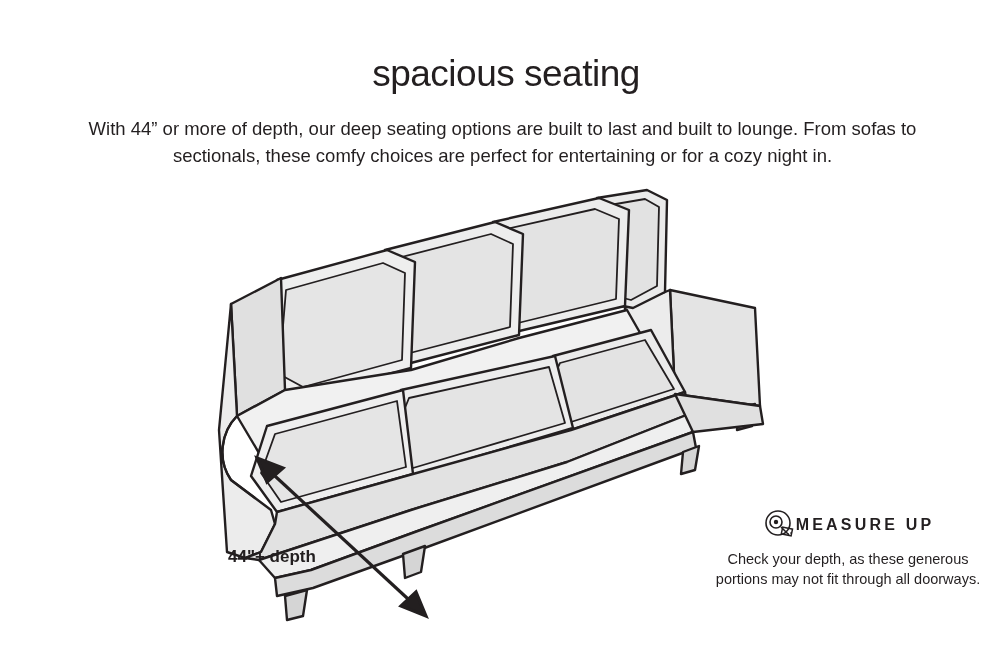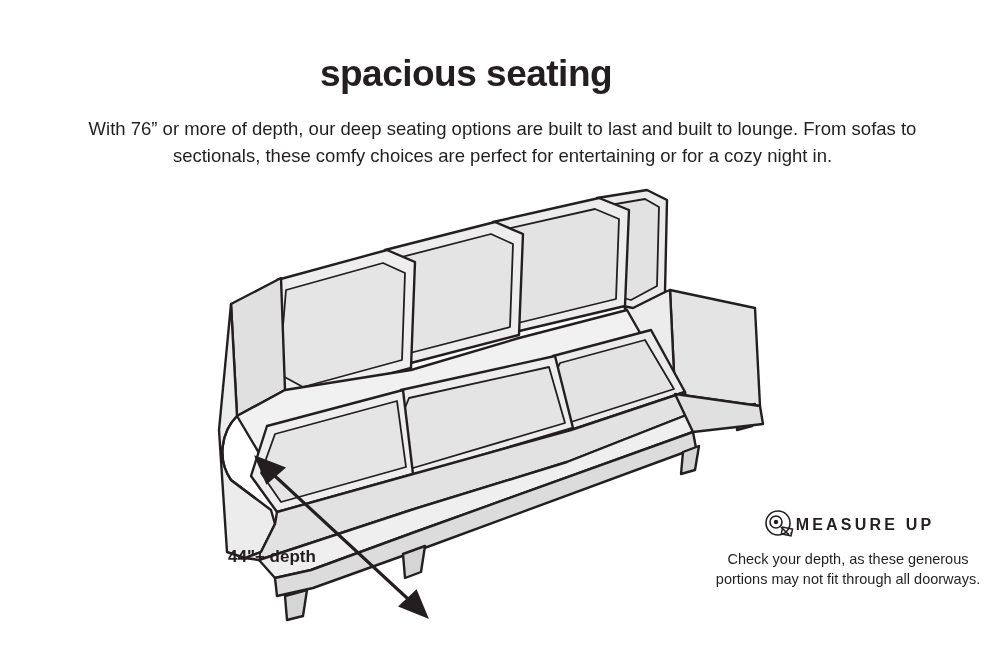--- a/index.html
+++ b/index.html
@@ -21,24 +21,25 @@
     inset: 0;
   }
 
   .headline {
     position: absolute;
     top: 54px;
     left: 0;
     width: 932px;
     text-align: center;
     font-size: 37px;
-    font-weight: bold;
+    font-weight: normal;
     letter-spacing: -0.5px;
     color: #231f20;
     line-height: 1.1;
+    padding-left: 40px;
   }
 
   .subcopy {
     position: absolute;
     top: 116px;
     left: 84px;
     width: 837px;
     text-align: center;
     font-size: 18.5px;
     line-height: 1.45;
@@ -90,21 +91,21 @@
   }
   .measure-icon svg { display: block; }
 </style>
 </head>
 <body>
 
 <div class="page">
 
   <div class="headline">spacious seating</div>
 
-  <div class="subcopy">With 76” or more of depth, our deep seating options are built to last and built to lounge. From sofas to sectionals, these comfy choices are perfect for entertaining or for a cozy night in.</div>
+  <div class="subcopy">With 44” or more of depth, our deep seating options are built to last and built to lounge. From sofas to sectionals, these comfy choices are perfect for entertaining or for a cozy night in.</div>
 
   <div class="illustration">
     <svg width="590" height="450" viewBox="0 0 590 450" xmlns="http://www.w3.org/2000/svg">
       <g fill="#e9e9e9" stroke="#231f20" stroke-width="2.4" stroke-linejoin="round" stroke-linecap="round">
 
         <path d="M268,132 L406,115 L432,122 L300,145 Z" fill="#dedede"></path>
         <path d="M70,148 L75,172 L100,170 L96,142 Z" fill="#dedede"></path>
 
         <path d="M455,110 L540,128 L545,226 L460,214 Z" fill="#e4e4e4"></path>
         <path d="M455,110 L460,214 L415,232 L410,128 Z" fill="#ececec"></path>

